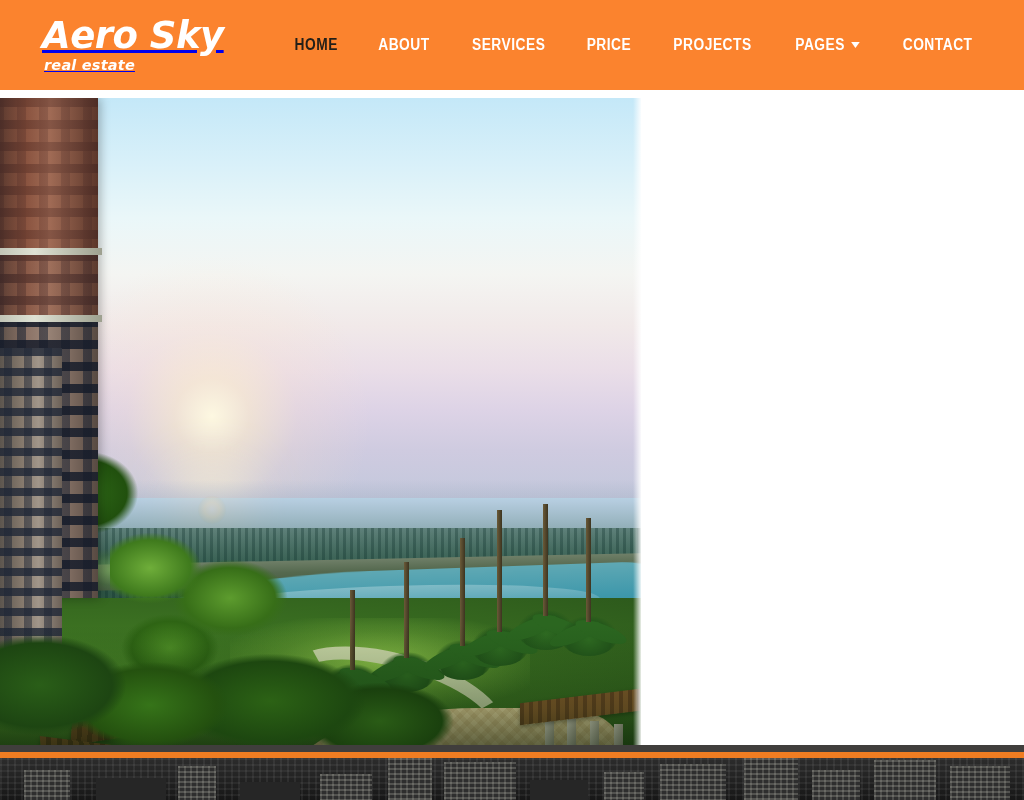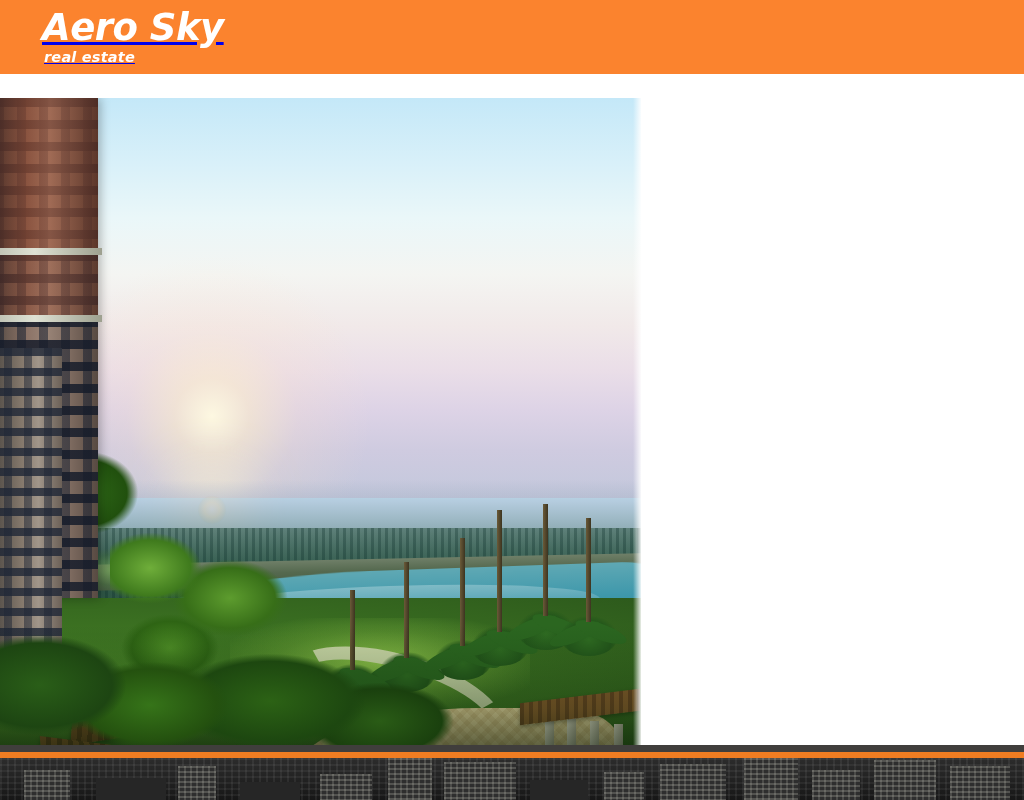--- a/index.html
+++ b/index.html
@@ -6,21 +6,21 @@
   html, body {
     width:1024px; height:800px;
     font-family:"Liberation Sans", sans-serif;
     background:#ffffff;
     overflow:hidden;
   }
   .page { position:relative; width:1024px; height:800px; background:#fff; }
 
   
   .header {
-    position:absolute; left:0; top:0; width:1024px; height:74px;
+    position:absolute; left:0; top:0; width:1024px; height:90px;
     background:#fb832e;
     display:flex; align-items:center; justify-content:space-between;
   }
   .brand { margin-left:42px; line-height:1; user-select:none; }
   .brand-title {
     font-family:"DejaVu Sans", sans-serif;
     font-size:37px; font-weight:bold; font-style:italic;
     color:#ffffff; letter-spacing:-0.5px; display:block;
   }
   .brand-sub {
@@ -305,20 +305,32 @@
 
 <div class="page">
 
   <div class="header">
 
     <a class="brand" href="#">
       <span class="brand-title">Aero Sky</span>
       <span class="brand-sub">real estate</span>
     </a>
 
+    <nav class="nav">
+      <a class="nav-item active" href="#">HOME</a>
+      <a class="nav-item" href="#">ABOUT</a>
+      <a class="nav-item" href="#">SERVICES</a>
+      <a class="nav-item" href="#">PRICE</a>
+      <a class="nav-item" href="#">PROJECTS</a>
+      <a class="nav-item has-caret" href="#">
+          <span>PAGES</span>
+          <span class="caret"></span>
+        </a>
+      <a class="nav-item" href="#">CONTACT</a>
+    </nav>
 
   </div>
 
   <div class="hero-wrap">
     <div class="hero-slide" title="Aerial rendering of a residential high-rise tower overlooking a river at sunrise with landscaped gardens, palm trees, a pergola and swimming pools">
 
       <div class="sky"></div>
       <div class="sun"></div>
       <div class="haze"></div>
       <div class="forest"></div>

